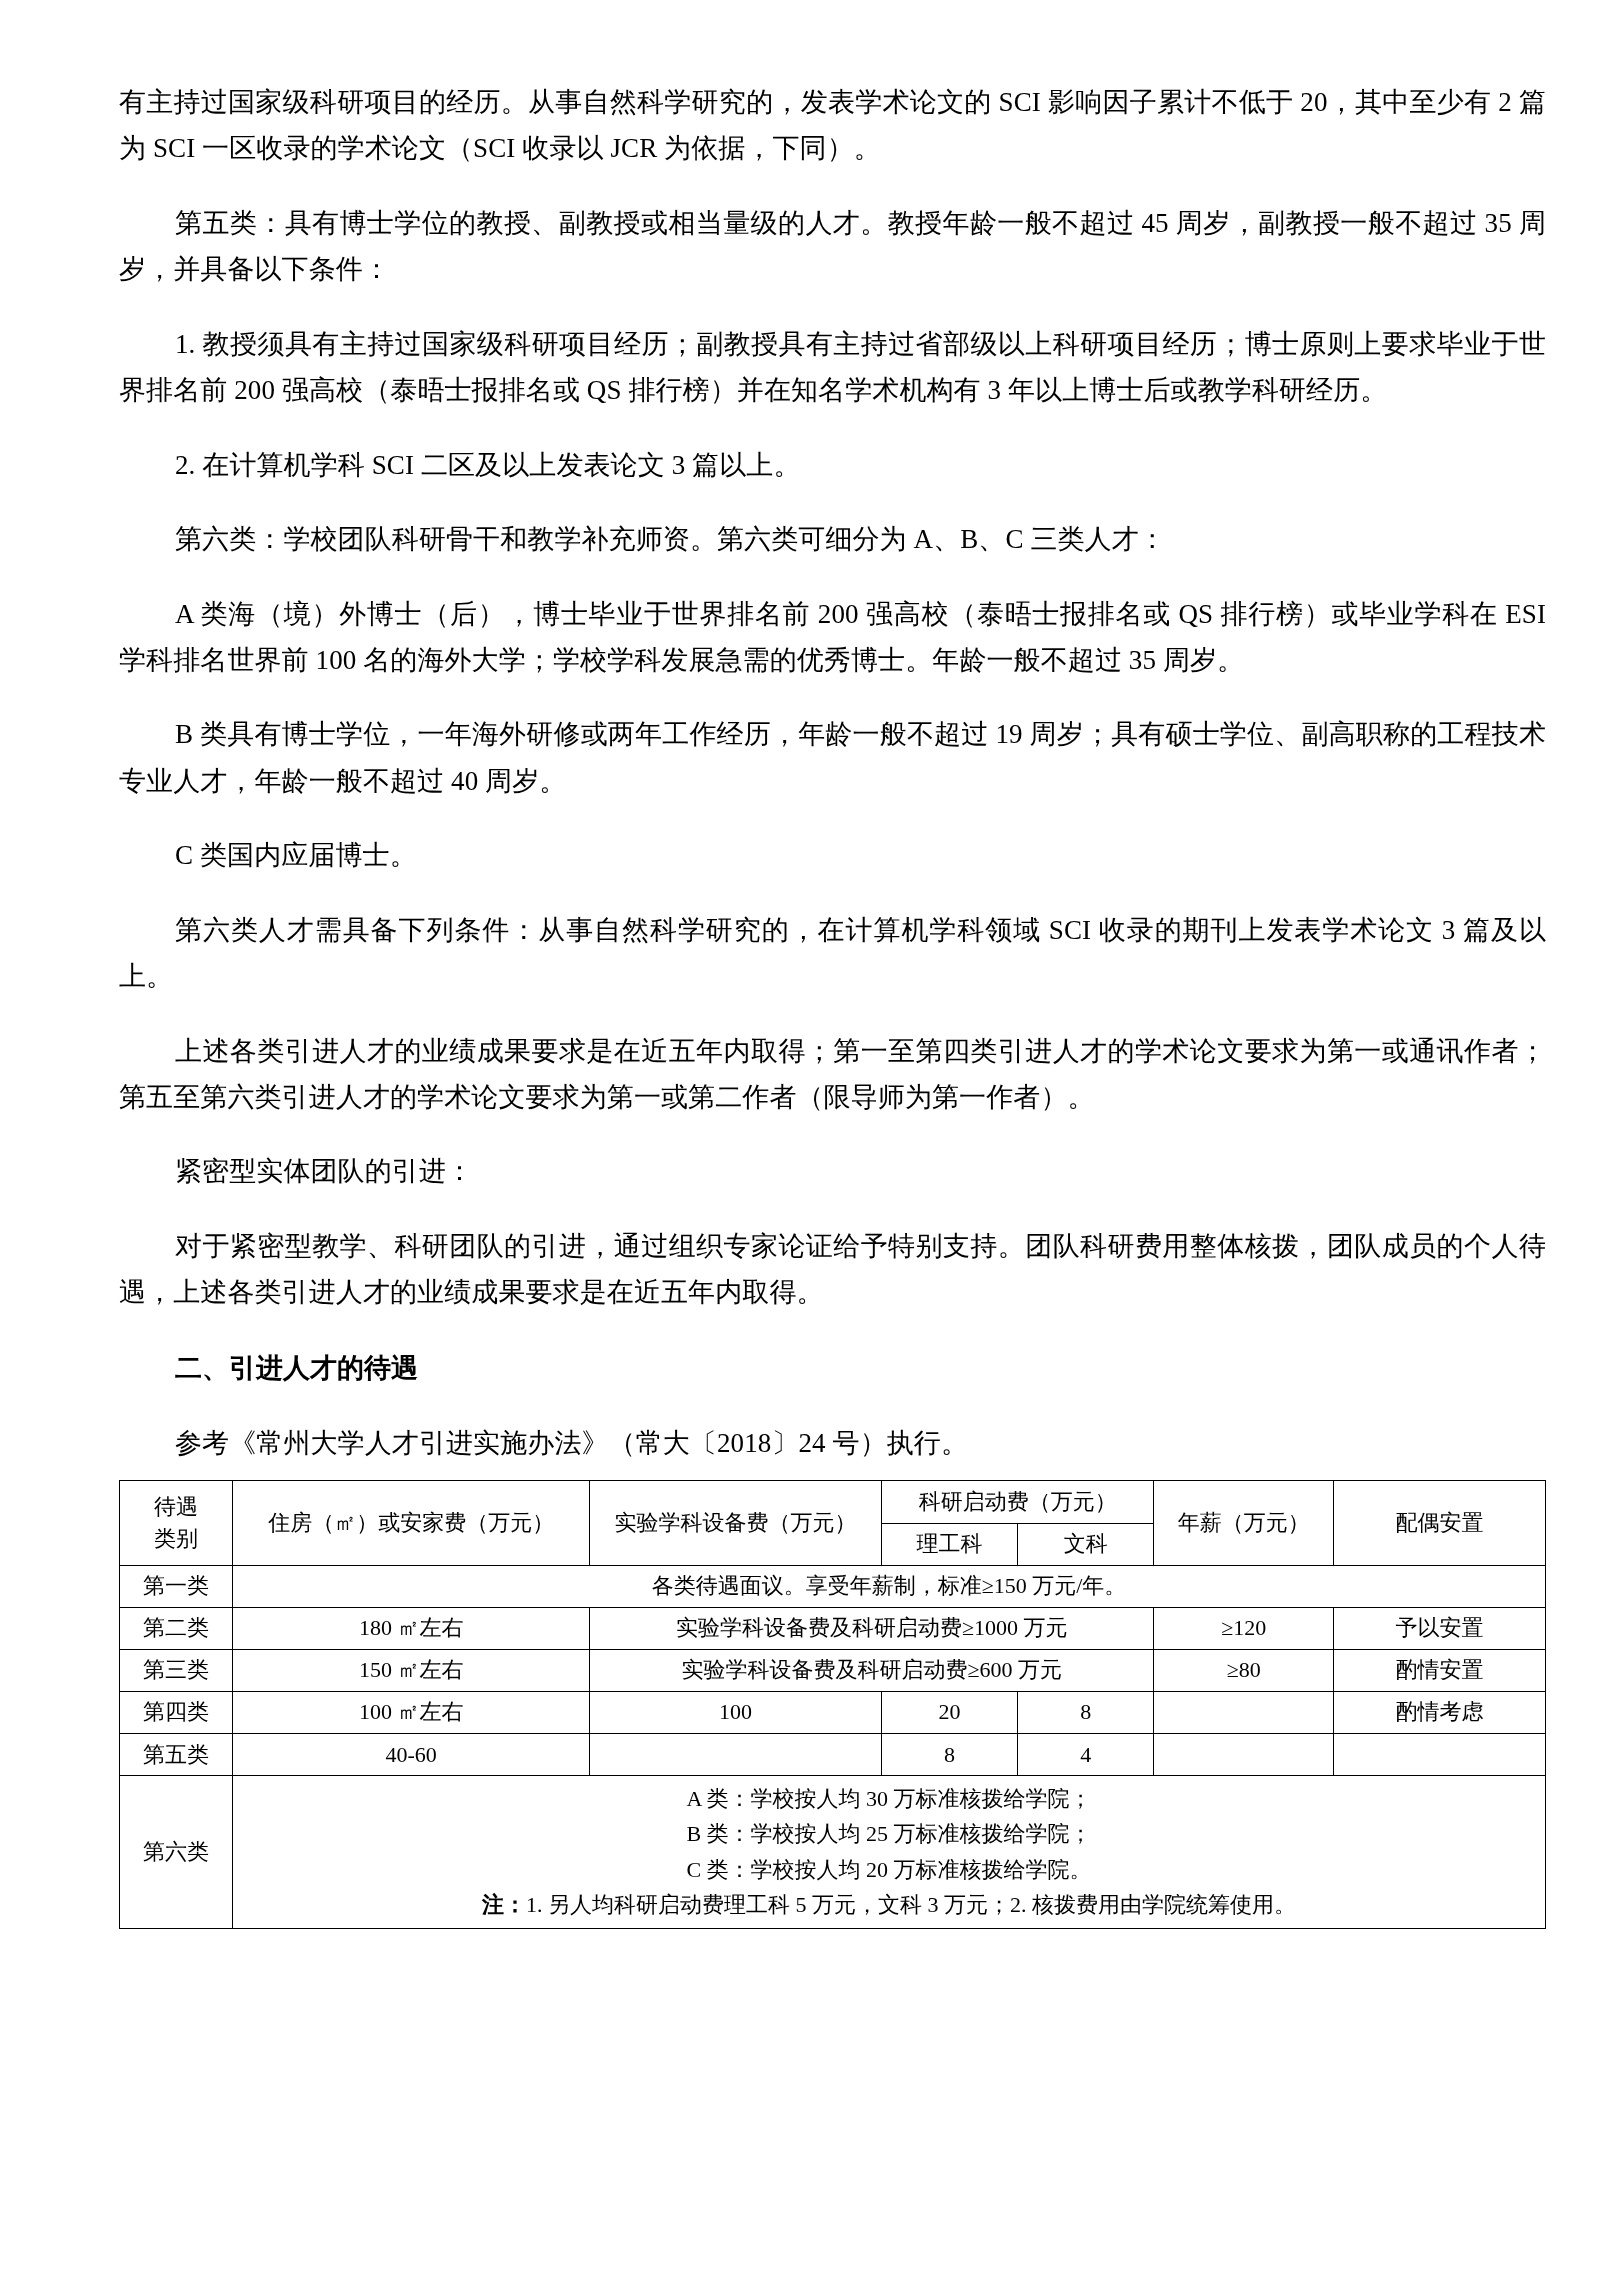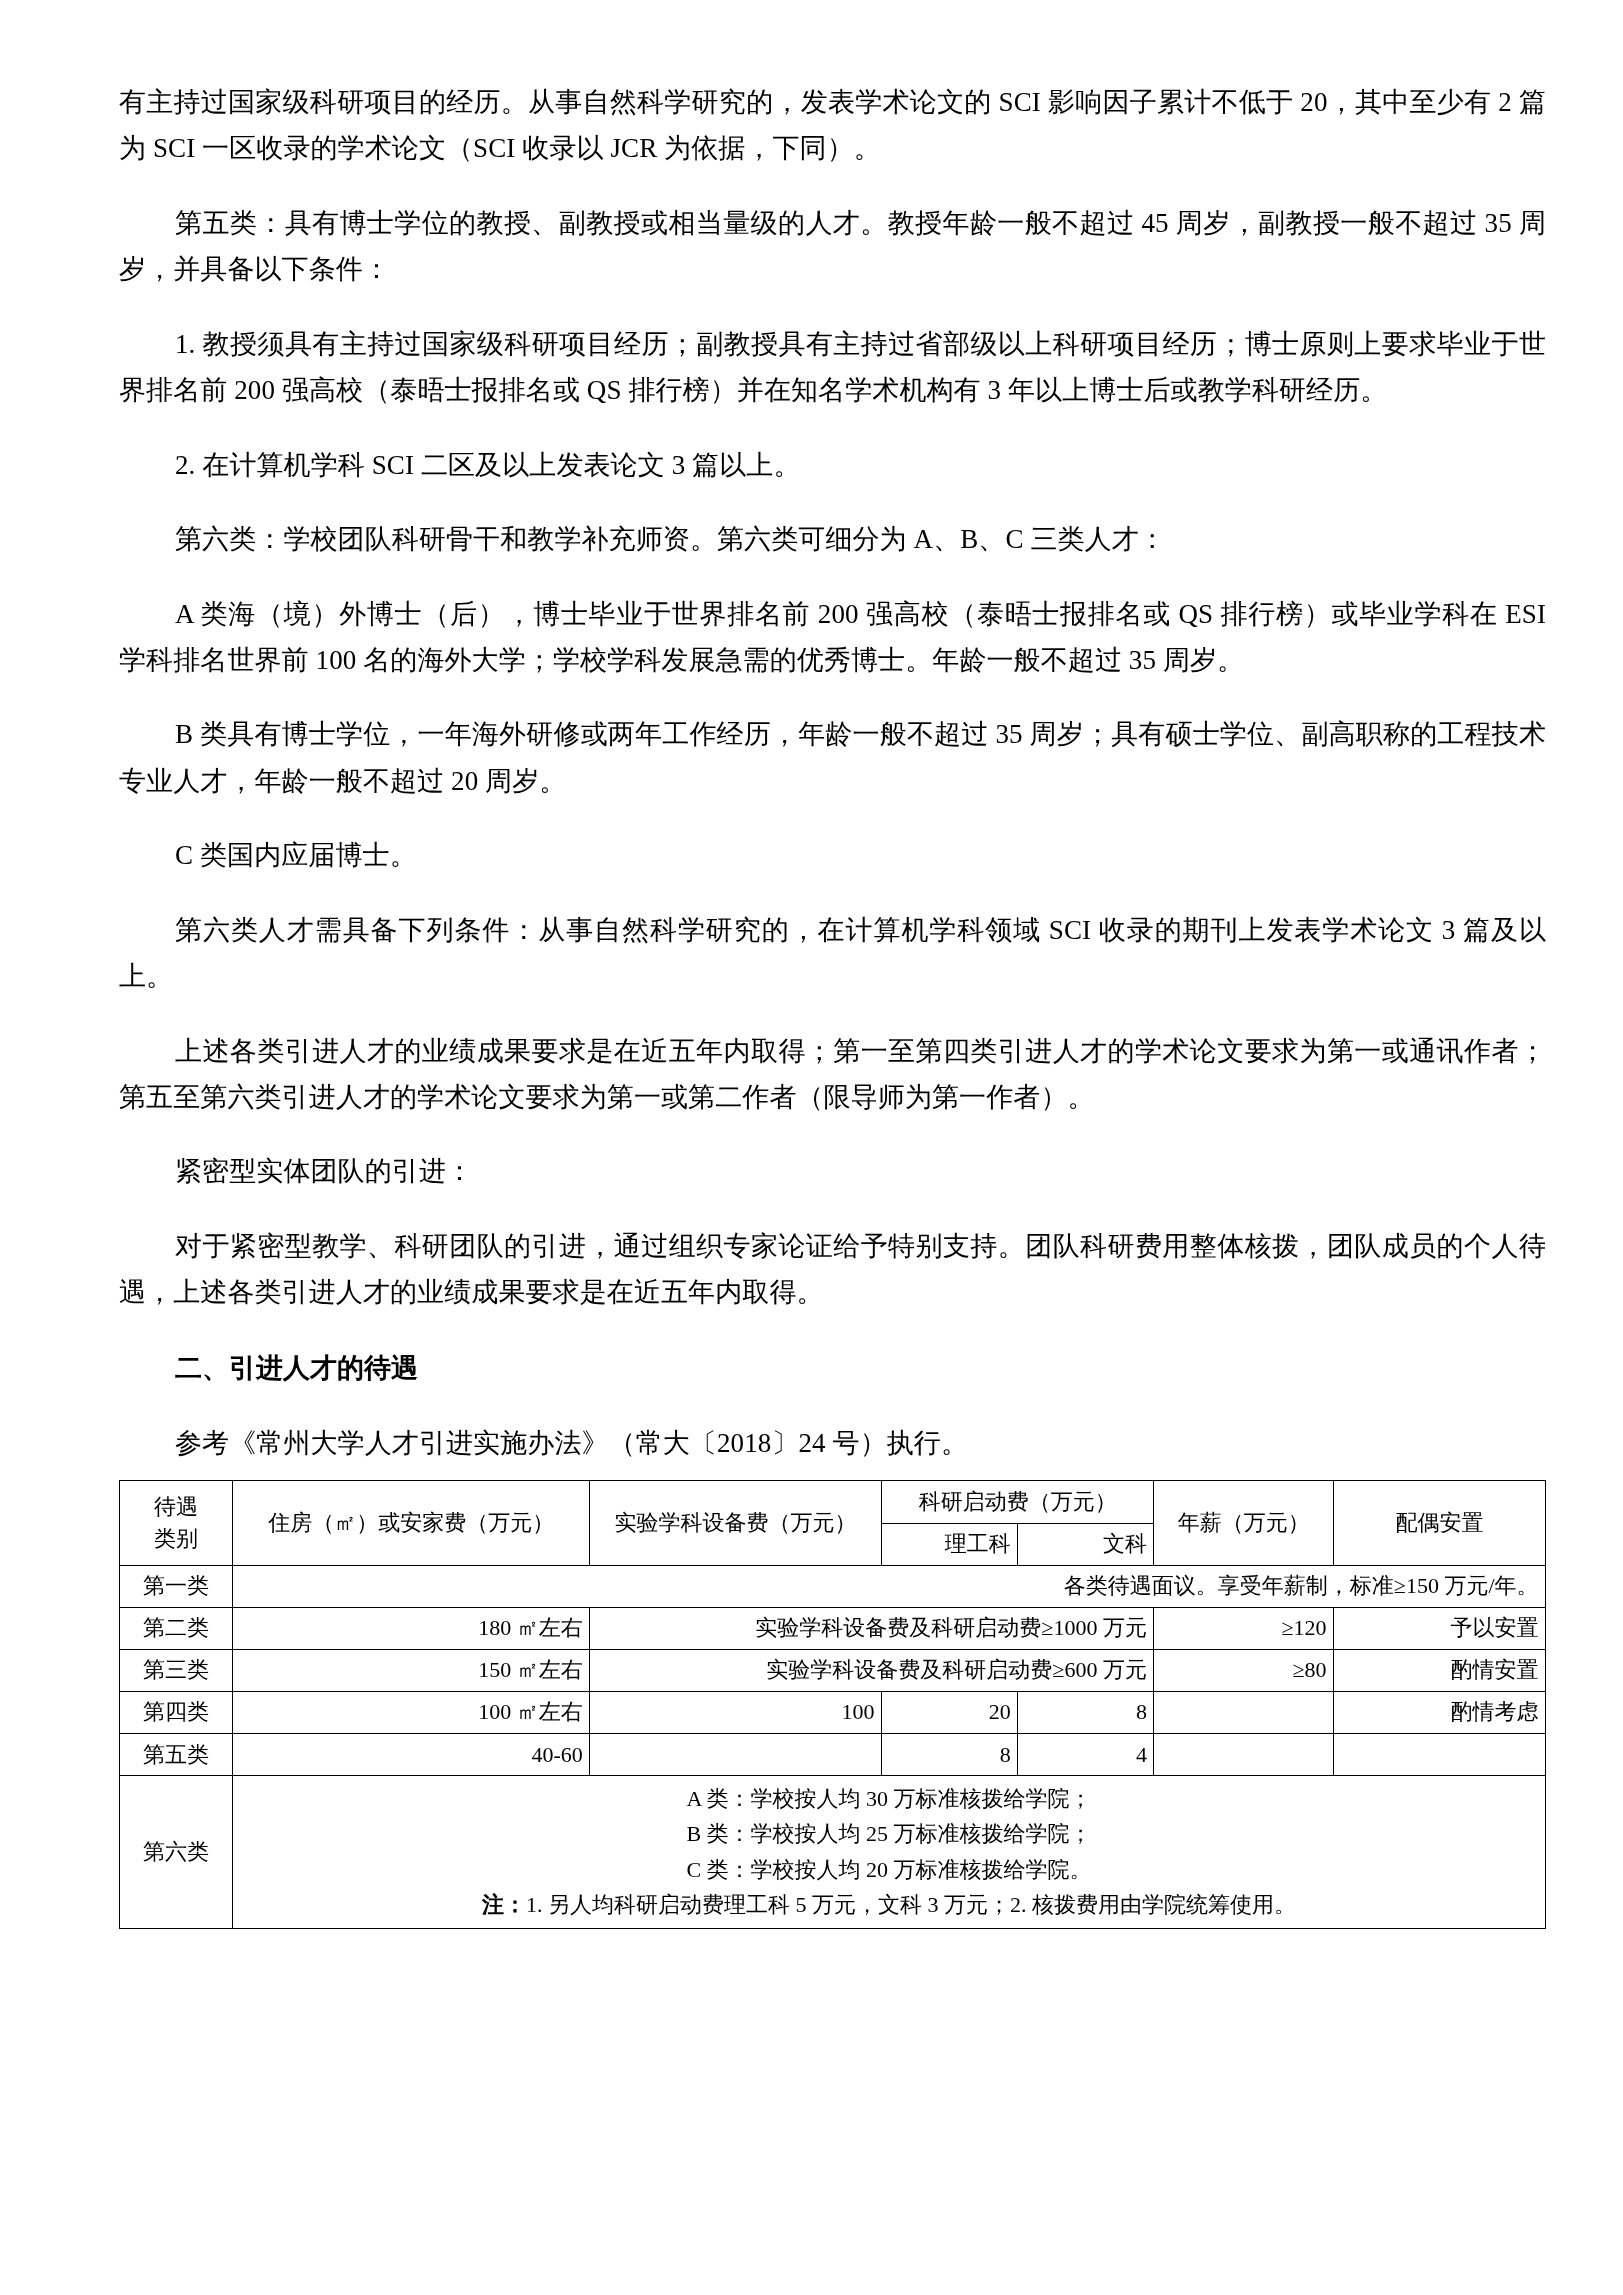--- a/index.html
+++ b/index.html
@@ -49,41 +49,41 @@
     margin-top: 14.4px;
     font-size: 22px;
     line-height: 1.45;
   }
   table.benefits td, table.benefits th {
     border: 1.3px solid #000000;
     padding: 4.6px 6.5px;
     vertical-align: middle;
     font-weight: normal;
   }
-  .c-center { text-align: right; font-family: Liberation Serif, serif; }
+  .c-center { text-align: center; font-family: Liberation Serif, serif; }
   .c-left { text-align: left; }
   .hdr-row td { text-align: center; padding: 9.2px 5.2px; }
   .cat-col { width: 98px; text-align: center; font-family: Liberation Serif, serif; }
   .notes-cell { line-height: 1.62; padding: 7.9px 9.2px; }
   .notes-cell div { white-space: nowrap; text-align: center; }
   .bold { font-weight: bold; }
 </style>
 </head>
 <body>
 
 <div class="page">
   <div class="doc">
 
     <p class="para">有主持过国家级科研项目的经历。从事自然科学研究的，发表学术论文的 SCI 影响因子累计不低于 20，其中至少有 2 篇为 SCI 一区收录的学术论文（SCI 收录以 JCR 为依据，下同）。</p>
     <p class="para indent">第五类：具有博士学位的教授、副教授或相当量级的人才。教授年龄一般不超过 45 周岁，副教授一般不超过 35 周岁，并具备以下条件：</p>
     <p class="para indent">1. 教授须具有主持过国家级科研项目经历；副教授具有主持过省部级以上科研项目经历；博士原则上要求毕业于世界排名前 200 强高校（泰晤士报排名或 QS 排行榜）并在知名学术机构有 3 年以上博士后或教学科研经历。</p>
     <p class="para indent">2. 在计算机学科 SCI 二区及以上发表论文 3 篇以上。</p>
     <p class="para indent">第六类：学校团队科研骨干和教学补充师资。第六类可细分为 A、B、C 三类人才：</p>
     <p class="para indent">A 类海（境）外博士（后），博士毕业于世界排名前 200 强高校（泰晤士报排名或 QS 排行榜）或毕业学科在 ESI 学科排名世界前 100 名的海外大学；学校学科发展急需的优秀博士。年龄一般不超过 35 周岁。</p>
-    <p class="para indent">B 类具有博士学位，一年海外研修或两年工作经历，年龄一般不超过 35 周岁；具有硕士学位、副高职称的工程技术专业人才，年龄一般不超过 20 周岁。</p>
+    <p class="para indent">B 类具有博士学位，一年海外研修或两年工作经历，年龄一般不超过 19 周岁；具有硕士学位、副高职称的工程技术专业人才，年龄一般不超过 40 周岁。</p>
     <p class="para indent">C 类国内应届博士。</p>
     <p class="para indent">第六类人才需具备下列条件：从事自然科学研究的，在计算机学科领域 SCI 收录的期刊上发表学术论文 3 篇及以上。</p>
     <p class="para indent">上述各类引进人才的业绩成果要求是在近五年内取得；第一至第四类引进人才的学术论文要求为第一或通讯作者；第五至第六类引进人才的学术论文要求为第一或第二作者（限导师为第一作者）。</p>
     <p class="para indent">紧密型实体团队的引进：</p>
     <p class="para indent">对于紧密型教学、科研团队的引进，通过组织专家论证给予特别支持。团队科研费用整体核拨，团队成员的个人待遇，上述各类引进人才的业绩成果要求是在近五年内取得。</p>
 
     <h2 class="section">二、引进人才的待遇</h2>
 
     <p class="para indent">参考《常州大学人才引进实施办法》（常大〔2018〕24 号）执行。</p>
 

